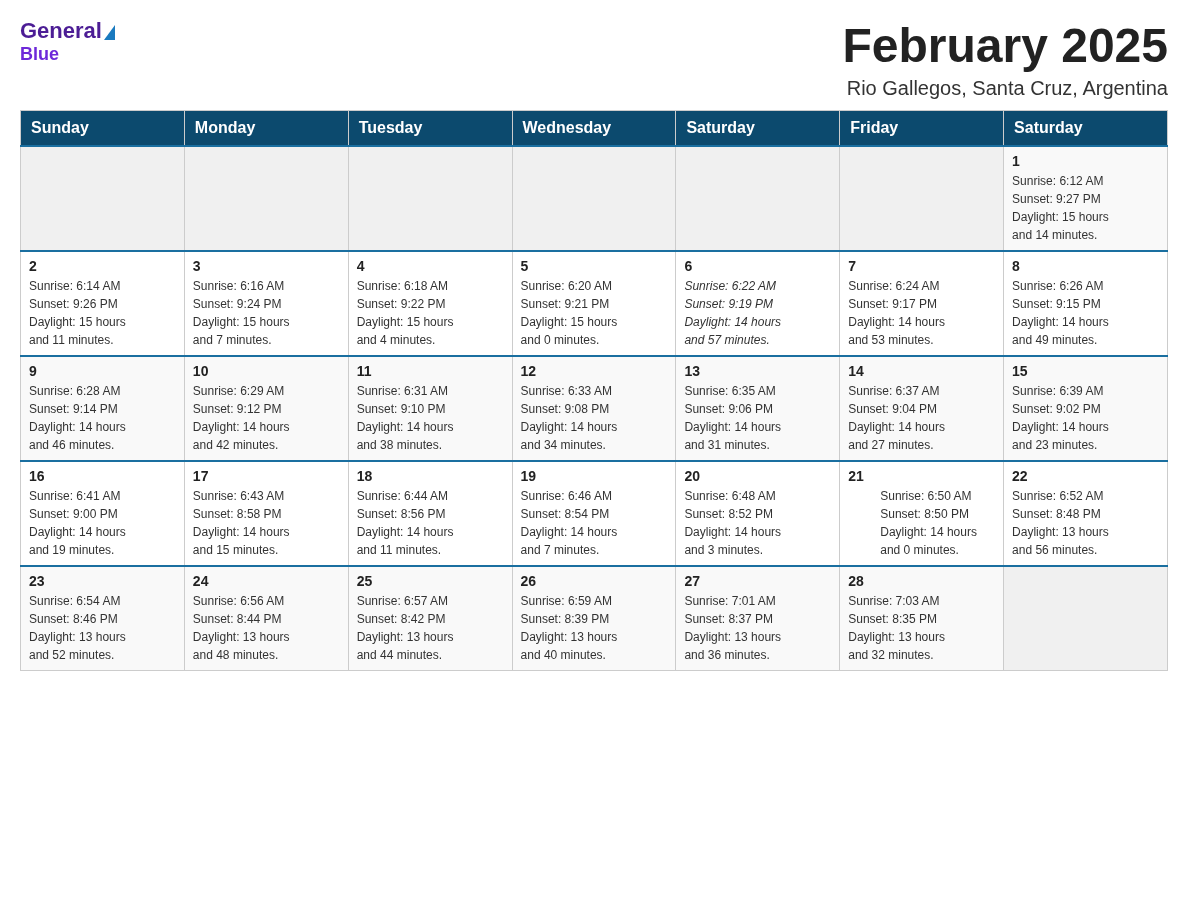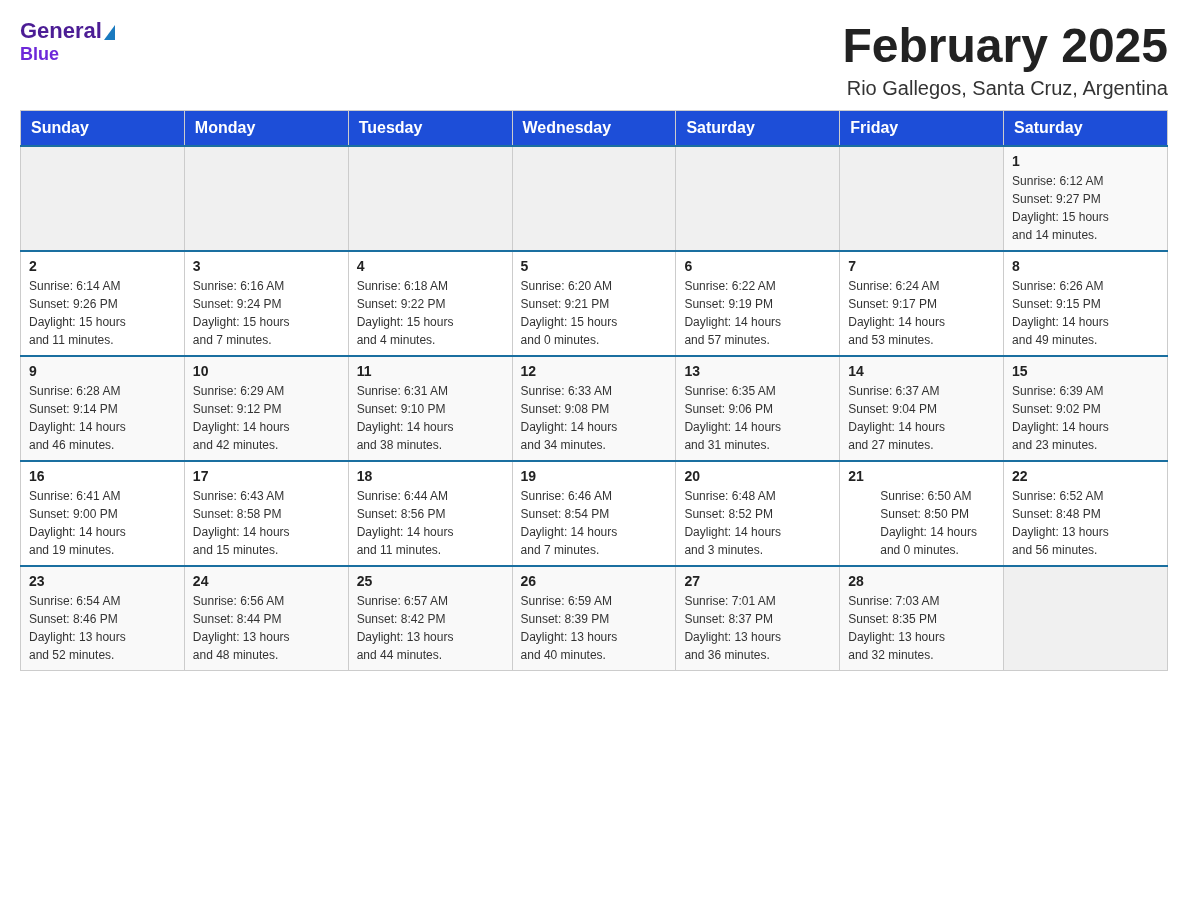--- a/index.html
+++ b/index.html
@@ -46,21 +46,21 @@
       font-size: 20px;
       color: #333;
       margin-top: 4px;
     }
     .calendar {
       width: 100%;
       border-collapse: collapse;
       margin-top: 8px;
     }
     .calendar thead tr th {
-      background-color: #1d4ed8;
+      background-color: #0c4a6e;
       color: #fff;
       font-size: 16px;
       font-weight: bold;
       padding: 8px 10px;
       text-align: left;
       border: 1px solid #ccc;
     }
     .calendar tbody tr td {
       vertical-align: top;
       padding: 6px 8px;
@@ -165,21 +165,21 @@
         </td>
         <td>
           <span class="day-num">5</span>
           <div class="day-info" style="white-space: pre-line;">Sunrise: 6:20 AM
 Sunset: 9:21 PM
 Daylight: 15 hours
 and 0 minutes.</div>
         </td>
         <td>
           <span class="day-num">6</span>
-          <div class="day-info" style="white-space: pre-line;">Sunrise: 6:22 AM
+          <div class="day-info" style="white-space: pre-line; font-style: italic;">Sunrise: 6:22 AM
 Sunset: 9:19 PM
 Daylight: 14 hours
 and 57 minutes.</div>
         </td>
         <td>
           <span class="day-num">7</span>
           <div class="day-info" style="white-space: pre-line;">Sunrise: 6:24 AM
 Sunset: 9:17 PM
 Daylight: 14 hours
 and 53 minutes.</div>

